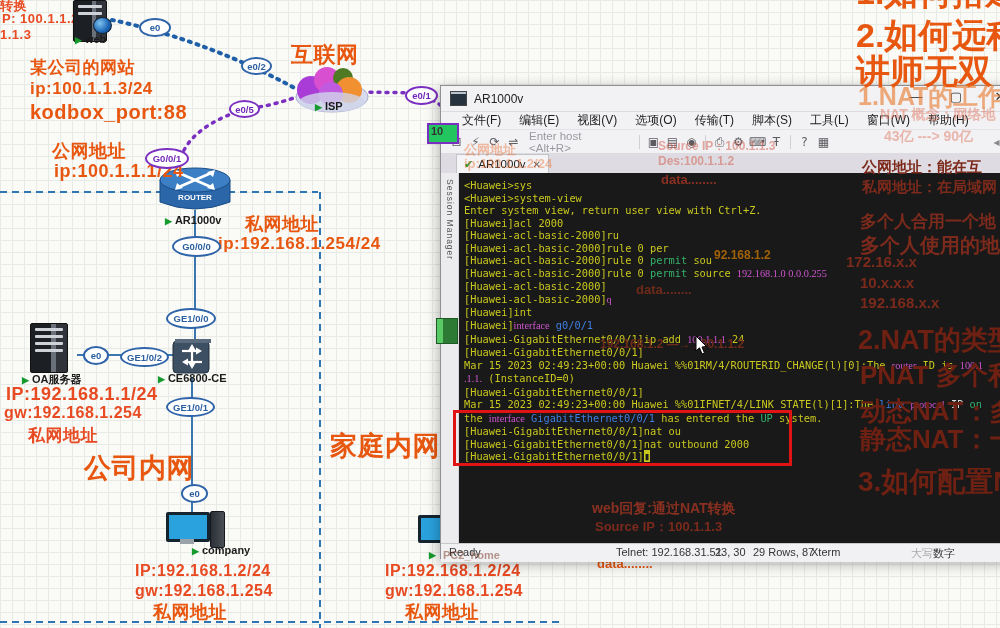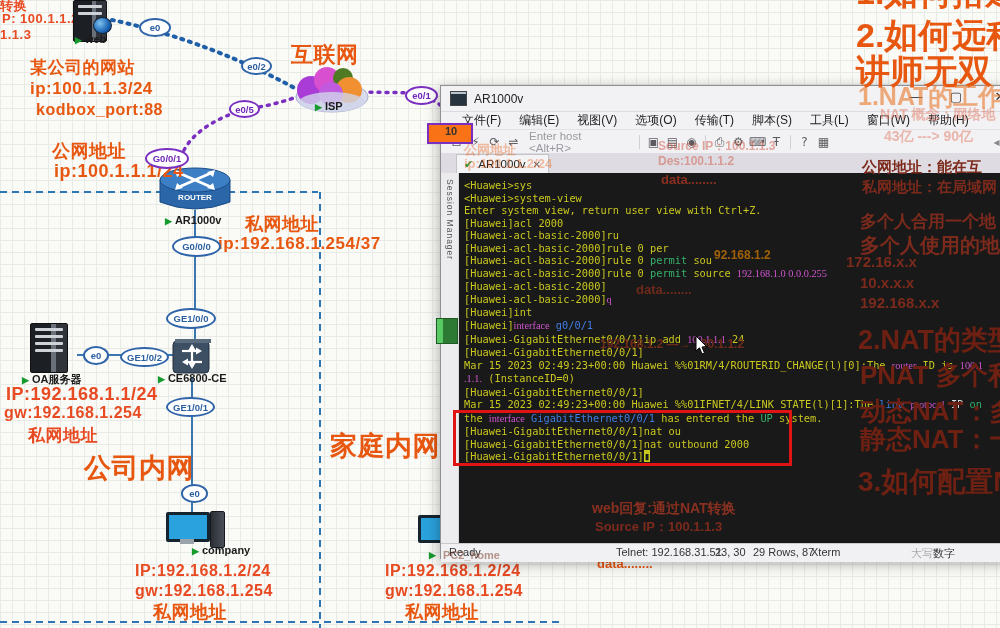--- a/index.html
+++ b/index.html
@@ -149,25 +149,25 @@
 <div class="monitor" style="left:166px;top:512px;width:38px;height:24px"></div>
 <div class="stand" style="left:180px;top:539px;width:14px;height:5px"></div>
 <div class="pct" style="left:210px;top:511px;width:13px;height:35px"></div>
 <div class="devlabel" style="left:192px;top:544px"><span class="tri">▶</span><span>company</span></div>
 
 <div class="monitor" style="left:418px;top:515px;width:22px;height:22px"></div>
 <div class="devlabel" style="left:429px;top:548px"><span class="tri">▶</span></div>
 
 <div class="ann" style="left:30px;top:56px;font-size:17px">某公司的网站</div>
 <div class="ann" style="left:30px;top:79px;font-size:17px">ip:100.1.1.3/24</div>
-<div class="ann" style="left:36px;top:101px;font-size:16px">kodbox_port:88</div>
+<div class="ann" style="left:30px;top:101px;font-size:20px">kodbox_port:88</div>
 <div class="ann" style="left:52px;top:139px;font-size:18px">公网地址</div>
 <div class="ann" style="left:54px;top:161px;font-size:18px">ip:100.1.1.1/24</div>
 <div class="ann" style="left:245px;top:212px;font-size:18px">私网地址</div>
-<div class="ann" style="left:218px;top:234px;font-size:17px">ip:192.168.1.254/37</div>
+<div class="ann" style="left:218px;top:234px;font-size:17px">ip:192.168.1.254/24</div>
 <div class="ann red" style="left:6px;top:384px;font-size:18px">IP:192.168.1.1/24</div>
 <div class="ann red" style="left:4px;top:404px;font-size:16px">gw:192.168.1.254</div>
 <div class="ann red" style="left:28px;top:424px;font-size:17px">私网地址</div>
 <div class="ann" style="left:84px;top:450px;font-size:27px">公司内网</div>
 <div class="ann" style="left:330px;top:428px;font-size:27px">家庭内网</div>
 <div class="ann red" style="left:135px;top:562px;font-size:16px">IP:192.168.1.2/24</div>
 <div class="ann red" style="left:135px;top:582px;font-size:16px">gw:192.168.1.254</div>
 <div class="ann" style="left:153px;top:600px;font-size:18px">私网地址</div>
 <div class="ann red" style="left:385px;top:562px;font-size:16px">IP:192.168.1.2/24</div>
 <div class="ann red" style="left:385px;top:582px;font-size:16px">gw:192.168.1.254</div>
@@ -178,21 +178,21 @@
 <div class="iface purple" style="left:229px;top:100px;width:27px;height:14px">e0/5</div>
 <div class="iface purple" style="left:405px;top:86px;width:29px;height:15px">e0/1</div>
 <div class="iface purple" style="left:145px;top:148px;width:40px;height:17px">G0/0/1</div>
 <div class="iface blue" style="left:172px;top:236px;width:45px;height:17px">G0/0/0</div>
 <div class="iface blue" style="left:166px;top:308px;width:46px;height:17px">GE1/0/0</div>
 <div class="iface blue" style="left:120px;top:347px;width:45px;height:16px">GE1/0/2</div>
 <div class="iface blue" style="left:83px;top:346px;width:22px;height:15px">e0</div>
 <div class="iface blue" style="left:166px;top:397px;width:45px;height:16px">GE1/0/1</div>
 <div class="iface blue" style="left:181px;top:484px;width:23px;height:15px">e0</div>
 
-<div class="abs" style="left:427px;top:123px;width:26px;height:17px;border:2px solid #7a2fc0;background:#f97316;z-index:11;overflow:hidden;font:bold 11px 'Liberation Sans',sans-serif;color:#333;padding-left:16px">10</div>
+<div class="abs" style="left:427px;top:123px;width:26px;height:17px;border:2px solid #7a2fc0;background:#22c55e;z-index:11;overflow:hidden;font:bold 11px 'Liberation Sans',sans-serif;color:#333;padding-left:2px">10</div>
 <div class="abs" style="left:436px;top:318px;width:20px;height:24px;background:linear-gradient(90deg,#58c963 0 6px,#2d7a35 6px);border:1px solid #1d5a24;z-index:11"></div>
 
 <div class="note" style="left:856px;top:0;width:146px;height:13px;overflow:hidden">
   <div style="font-size:34px;margin-top:-30px">1.如何搭建网站</div>
 </div>
 <div class="note" style="left:856px;top:13px;font-size:34px">2.如何远程</div>
 <div class="note" style="left:856px;top:49px;font-size:34px">讲师无双</div>
 
 <div id="win">
   <div id="titlebar">

